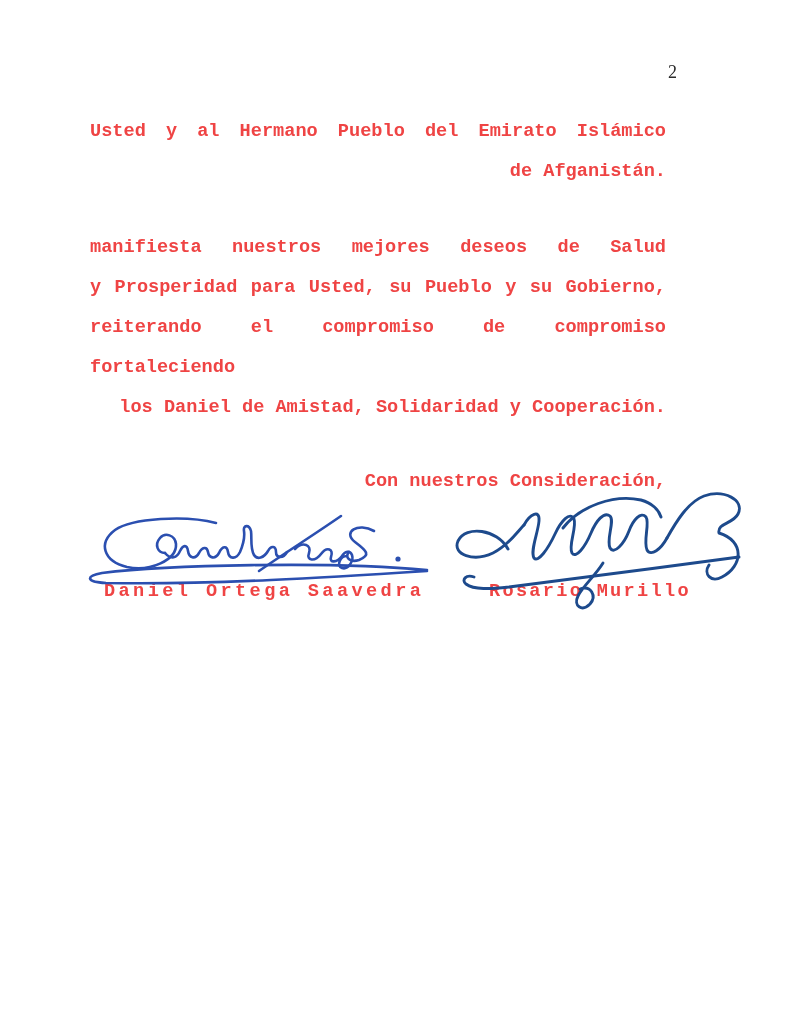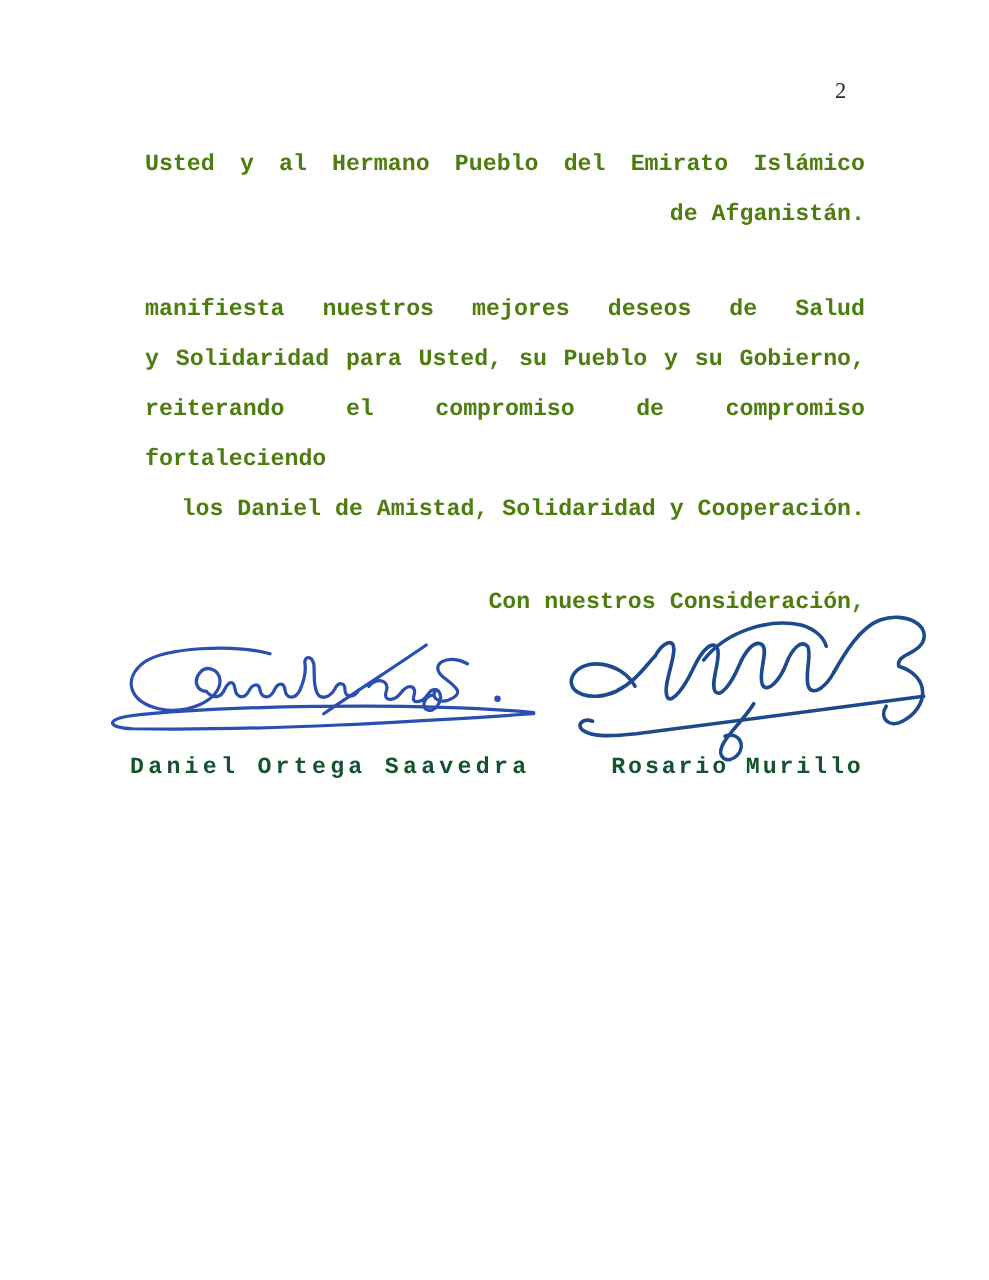--- a/index.html
+++ b/index.html
@@ -18,42 +18,42 @@
   .page-number {
     position: absolute;
     left: 668px;
     top: 62px;
     font-family: "Liberation Serif", "DejaVu Serif", serif;
     font-size: 18px;
     color: #2b2b2b;
   }
   .para {
     position: absolute;
-    left: 116px;
+    left: 90px;
     width: 576px;
     font-size: 18.6px;
     font-weight: bold;
-    color: #4d7c0f;
+    color: #ef4444;
     line-height: 40px;
   }
   .para-1 { top: 112px; }
   .para-2 { top: 228px; }
   .para-closing { top: 462px; }
   .line { text-align: right; white-space: nowrap; }
   .line.j {
     white-space: normal;
     text-align: justify;
     text-align-last: justify;
   }
   .name {
     position: absolute;
-    top: 594px;
+    top: 572px;
     font-size: 18.6px;
     font-weight: bold;
-    color: #14532d;
+    color: #ef4444;
     line-height: 40px;
     white-space: nowrap;
   }
   .name-left  { left: 104px; letter-spacing: 3.4px; }
   .name-right { left: 489px; letter-spacing: 2.3px; }
   .sig-overlay {
     position: absolute;
     left: 0; top: 0;
     width: 791px; height: 1024px;
     z-index: 5;
@@ -67,21 +67,21 @@
 
   <div class="page-number">2</div>
 
   <div class="para para-1">
     <div class="line j">Usted y al Hermano Pueblo del Emirato Islámico</div>
     <div class="line">de Afganistán.</div>
   </div>
 
   <div class="para para-2">
     <div class="line j">manifiesta nuestros mejores deseos de Salud</div>
-    <div class="line j">y Solidaridad para Usted, su Pueblo y su Gobierno,</div>
+    <div class="line j">y Prosperidad para Usted, su Pueblo y su Gobierno,</div>
     <div class="line j">reiterando el compromiso de compromiso fortaleciendo</div>
     <div class="line">los Daniel de Amistad, Solidaridad y Cooperación.</div>
   </div>
 
   <div class="para para-closing">
     <div class="line">Con nuestros Consideración,</div>
   </div>
 
   <div class="name name-left">Daniel Ortega Saavedra</div>
   <div class="name name-right">Rosario Murillo</div>

